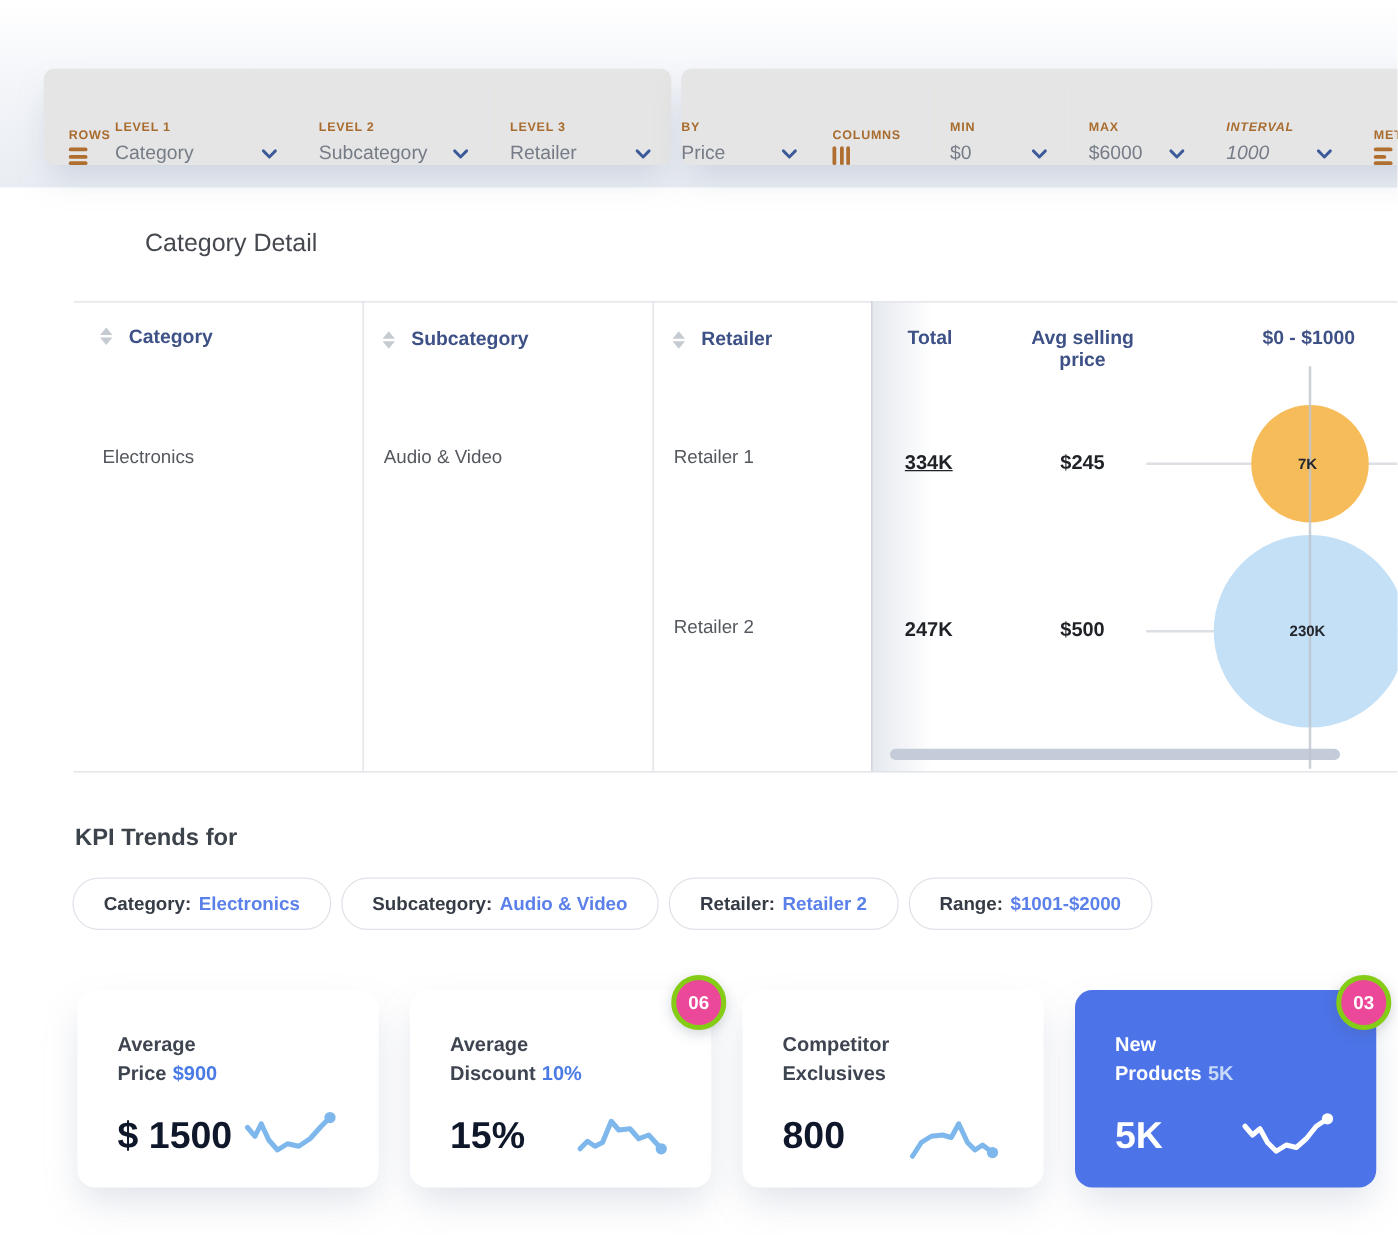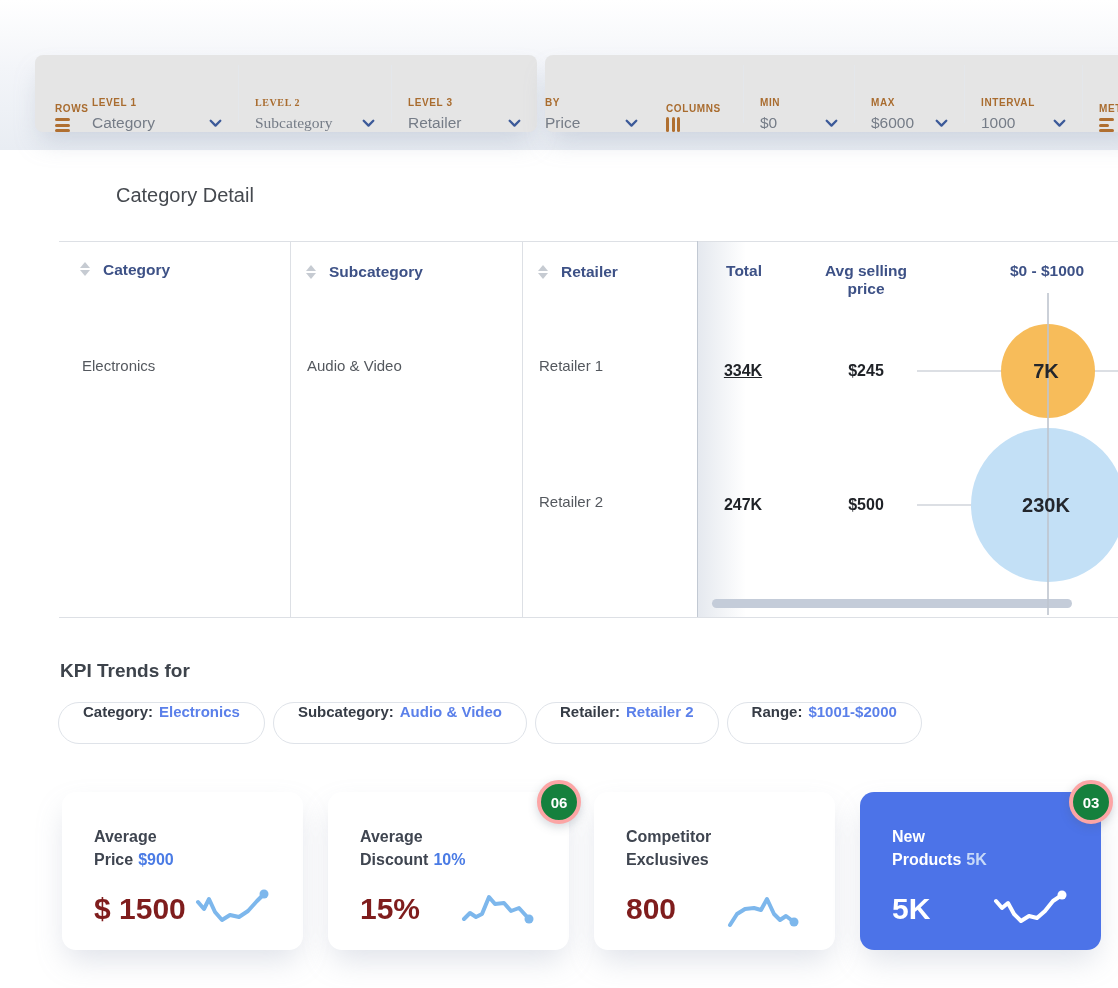--- a/index.html
+++ b/index.html
@@ -34,45 +34,45 @@
   .sort i { display:block; width:0; height:0; border-left:5px solid transparent; border-right:5px solid transparent; }
   .sort .up { border-bottom:6px solid #c6cbd2; }
   .sort .dn { border-top:6px solid #c6cbd2; }
   .th { position:absolute; font-size:15.5px; font-weight:bold; color:#3d5186; }
   .th-c { transform:translateX(-50%); text-align:center; }
   .td { position:absolute; font-size:15px; color:#54585e; }
   .tv { position:absolute; transform:translate(-50%,-50%); font-size:16px; font-weight:bold; color:#1f2227; }
   .panel-shadow { position:absolute; left:698px; top:242px; width:48px; height:375px;
     background:linear-gradient(90deg,rgba(186,196,212,.38),rgba(186,196,212,0)); }
   .bubble { position:absolute; border-radius:50%; z-index:4; cursor:pointer; }
-  .bubble-label { position:absolute; transform:translate(-50%,-50%); font-size:20px; font-weight:bold; color:#23262c; z-index:6; }
+  .bubble-label { position:absolute; transform:translate(-50%,-50%); font-size:12px; font-weight:bold; color:#23262c; z-index:6; }
   .rowline { position:absolute; height:1.5px; background:#dcdfe4; z-index:3; }
   .axisline { position:absolute; width:1.5px; background:rgba(190,196,206,.8); z-index:5; }
   .scrollbar { position:absolute; left:712px; top:599px; width:360px; height:9px; border-radius:5px; background:#c4ccd9; cursor:grab; }
 
   
   .kpi-title { position:absolute; left:60px; top:660px; font-size:19px; font-weight:bold; color:#3d434b; }
   .pills { position:absolute; left:58px; top:702px; display:flex; gap:8px; }
   .pill { height:42px; border:1.5px solid #dfe3e9; border-radius:21px; background:#fff;
-    display:flex; align-items:flex-start; padding:0 24px; gap:6px; font-size:15px; font-weight:bold; cursor:pointer; }
+    display:flex; align-items:center; padding:0 24px; gap:6px; font-size:15px; font-weight:bold; cursor:pointer; }
   .pill .pl { color:#363c46; }
   .pill .pv { color:#5b80ea; }
   .cards { position:absolute; left:62px; top:792px; display:flex; gap:25px; }
   .card { position:relative; width:241px; height:158px; background:#fff; border-radius:14px;
     box-shadow:0 14px 30px -4px rgba(140,152,175,.28); padding:34px 30px 0 32px; cursor:pointer; }
   .card-label { font-size:16px; font-weight:bold; color:#3f4550; line-height:1.42; }
   .card-inline { color:#4a7be5; margin-left:5px; }
   .card-bigrow { margin-top:16px; display:flex; align-items:center; justify-content:space-between; }
-  .card-big { font-size:30px; font-weight:bold; color:#7f1d1d; }
+  .card-big { font-size:30px; font-weight:bold; color:#0f172a; }
   .card.blue { background:#4c73e8; }
   .card.blue .card-label { color:#ffffff; }
   .card.blue .card-inline { color:#c7d9f8; }
   .card.blue .card-big { color:#ffffff; }
   .badge { position:absolute; top:-12px; right:-12px; width:44px; height:44px; border-radius:50%;
-    background:#15803d; border:4px solid #fca5a5; color:#fff; font-size:15px; font-weight:bold;
+    background:#ec4899; border:4px solid #84cc16; color:#fff; font-size:15px; font-weight:bold;
     display:flex; align-items:center; justify-content:center; box-shadow:0 3px 10px rgba(80,90,110,.25); z-index:7; }
   .spark { flex:0 0 auto; }
 </style>
 </head>
 <body>
 
 <div id="app">
 
   <div class="toolbar-zone"></div>
 
@@ -88,21 +88,21 @@
     <div class="tb-sec" style="width:146px;">
       <div class="tb-label">LEVEL 1</div>
       <div class="tb-valrow">
         <span class="tb-val">Category</span>
         <svg class="chev" width="13" height="9" viewBox="0 0 13 9">
             <path d="M1.7 1.7 L6.5 6.6 L11.3 1.7" fill="none" stroke="#3c5a99" stroke-width="2.3" stroke-linecap="round" stroke-linejoin="round"></path>
           </svg>
       </div>
     </div>
     <div class="tb-div"></div>
-    <div class="tb-sec" style="width:152px; padding-left:16px;font-family:Liberation Serif, serif;">
+    <div class="tb-sec" style="width:152px; padding-left:16px;">
       <div class="tb-label">LEVEL 2</div>
       <div class="tb-valrow">
         <span class="tb-val">Subcategory</span>
         <svg class="chev" width="13" height="9" viewBox="0 0 13 9">
             <path d="M1.7 1.7 L6.5 6.6 L11.3 1.7" fill="none" stroke="#3c5a99" stroke-width="2.3" stroke-linecap="round" stroke-linejoin="round"></path>
           </svg>
       </div>
     </div>
     <div class="tb-div"></div>
     <div class="tb-sec" style="flex:1; padding-left:16px;">
@@ -148,21 +148,21 @@
     <div class="tb-sec" style="width:109px; padding-left:16px;">
       <div class="tb-label">MAX</div>
       <div class="tb-valrow">
         <span class="tb-val">$6000</span>
         <svg class="chev" width="13" height="9" viewBox="0 0 13 9">
             <path d="M1.7 1.7 L6.5 6.6 L11.3 1.7" fill="none" stroke="#3c5a99" stroke-width="2.3" stroke-linecap="round" stroke-linejoin="round"></path>
           </svg>
       </div>
     </div>
     <div class="tb-div"></div>
-    <div class="tb-sec" style="width:117px; padding-left:16px;">
+    <div class="tb-sec" style="width:117px; padding-left:16px;font-style:italic;">
       <div class="tb-label">INTERVAL</div>
       <div class="tb-valrow">
         <span class="tb-val">1000</span>
         <svg class="chev" width="13" height="9" viewBox="0 0 13 9">
             <path d="M1.7 1.7 L6.5 6.6 L11.3 1.7" fill="none" stroke="#3c5a99" stroke-width="2.3" stroke-linecap="round" stroke-linejoin="round"></path>
           </svg>
       </div>
     </div>
     <div class="tb-div"></div>
     <div class="tb-sec" style="flex:1; padding-left:16px;">

